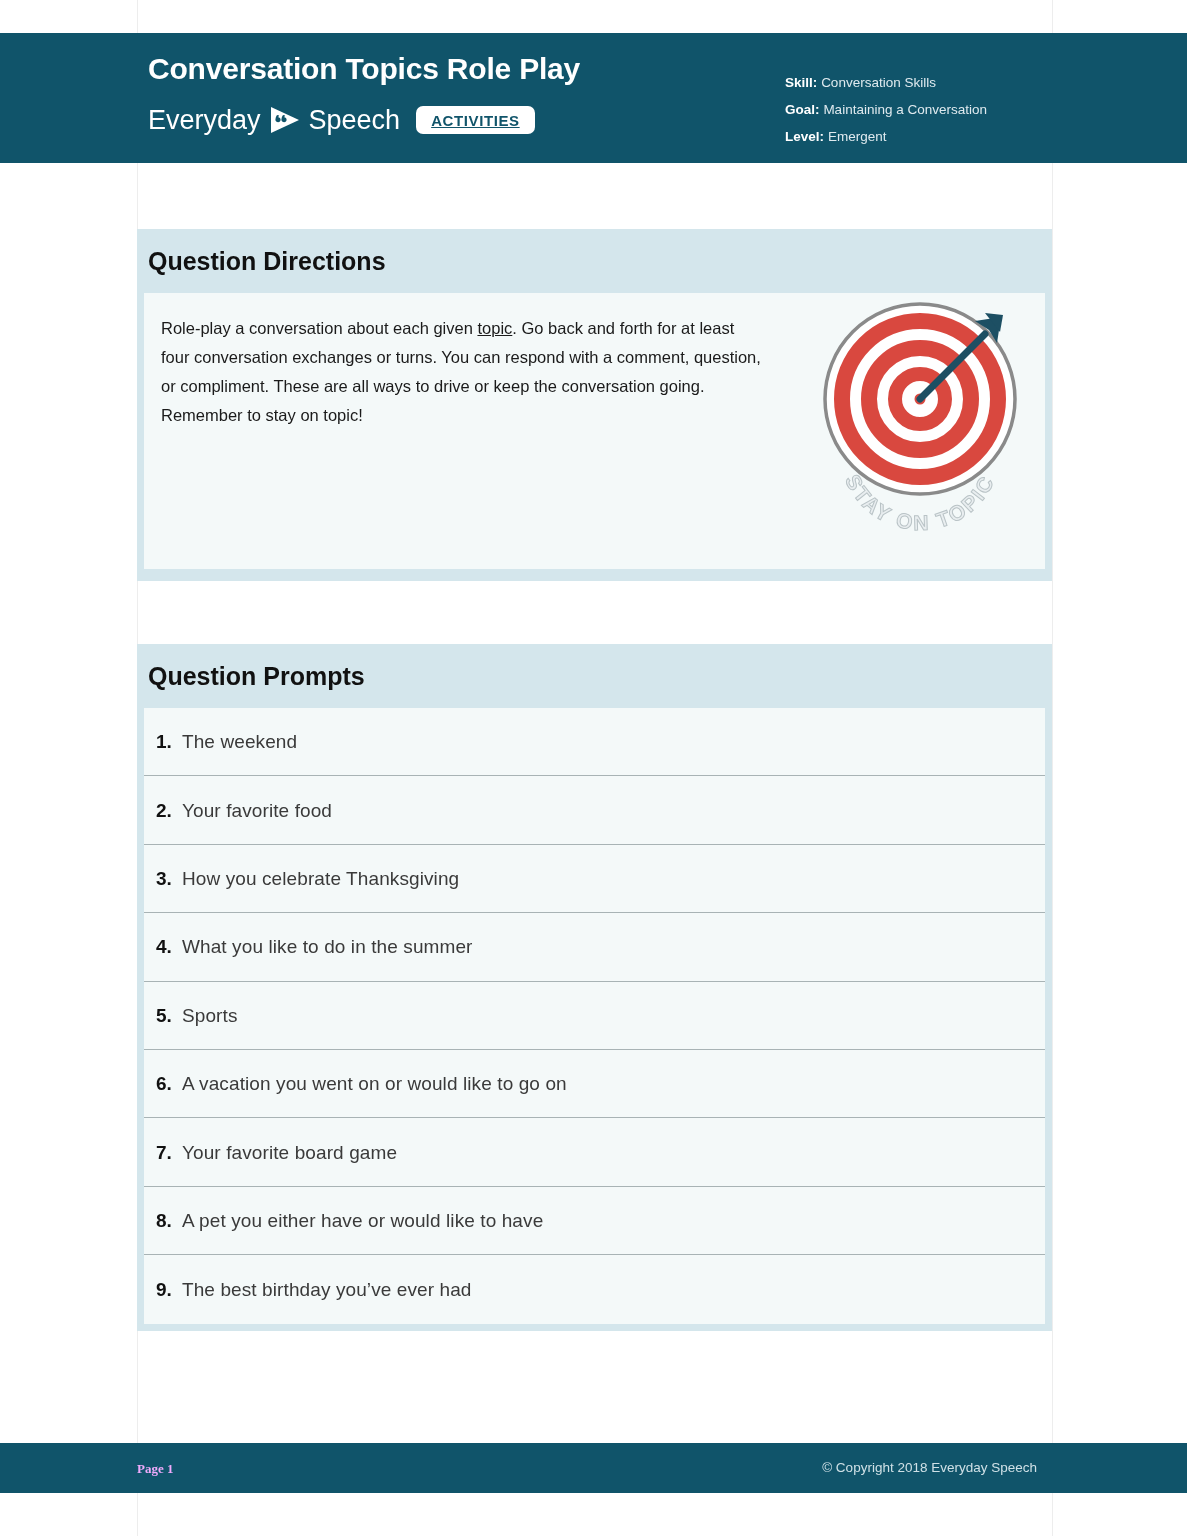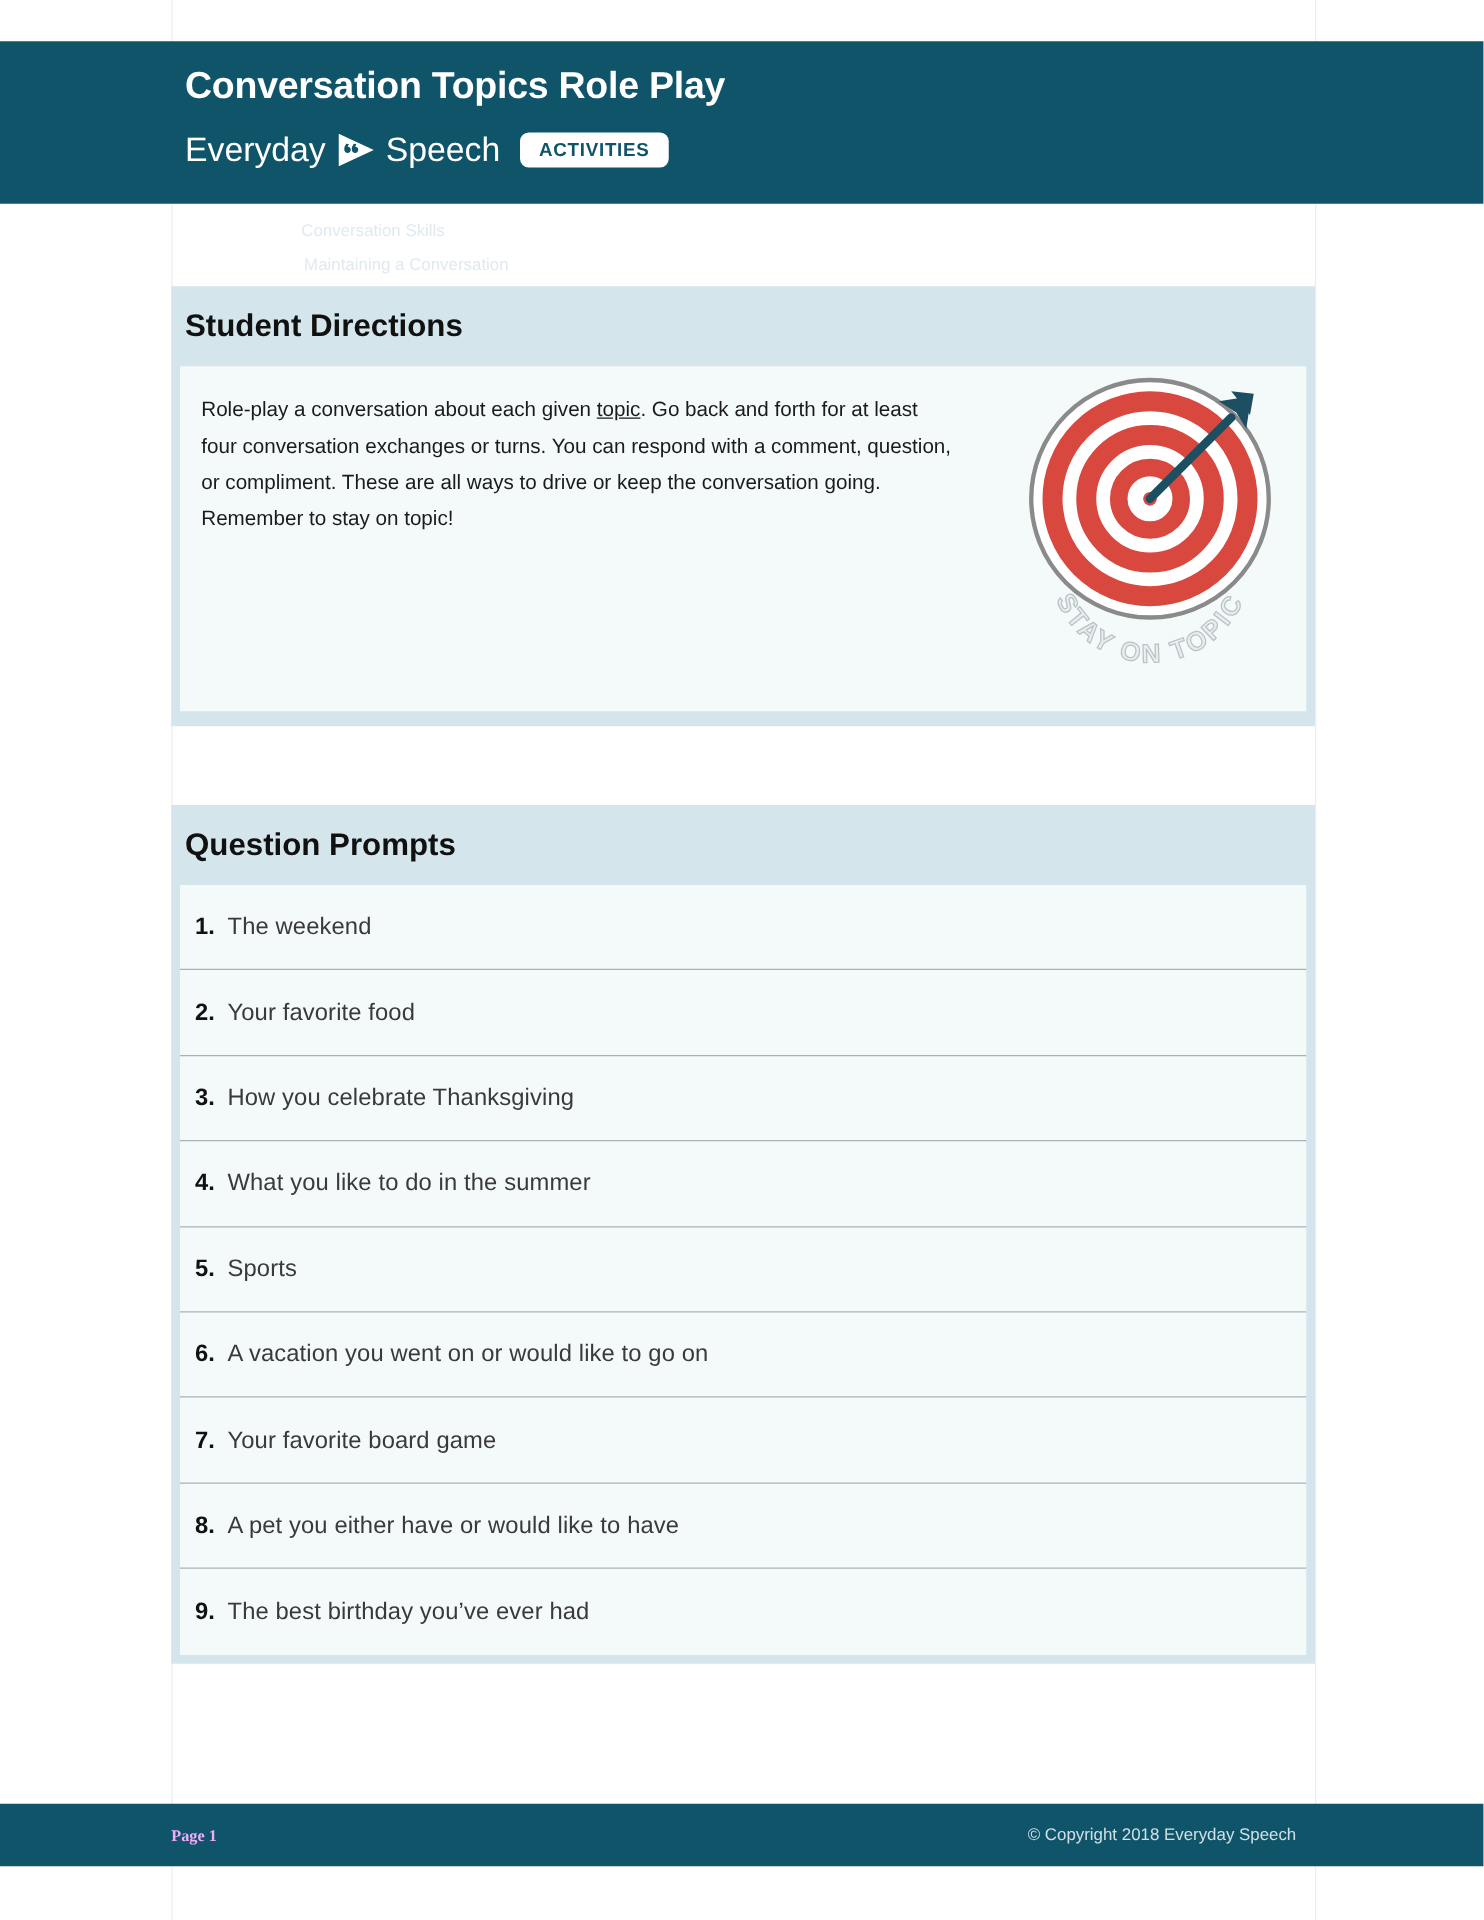--- a/index.html
+++ b/index.html
@@ -33,21 +33,20 @@
 
   
   .header {
     position: absolute;
     left: 0; top: 33px;
     width: 1187px;
     height: 130px;
     background: #10546a;
     display: flex;
     align-items: flex-start;
-    flex-direction: column;
   }
   .header-left {
     padding-left: 148px;
     padding-top: 21px;
   }
   .doc-title {
     color: #ffffff;
     font-size: 30px;
     font-weight: bold;
     letter-spacing: -0.2px;
@@ -76,20 +75,21 @@
     margin-left: 16px;
     background: #ffffff;
     color: #10546a;
     font-size: 15px;
     font-weight: bold;
     letter-spacing: 0.6px;
     padding: 7px 15px 6px 15px;
     border-radius: 7px;
     line-height: 1;
     white-space: nowrap;
+    text-decoration: underline;
   }
 
   .header-meta {
     margin-left: 205px;
     padding-top: 36px;
     color: #dfeaef;
     font-size: 13.5px;
     line-height: 27px;
   }
   .header-meta .k {
@@ -227,21 +227,21 @@
         <span>Maintaining a Conversation</span>
       </div>
       <div class="row">
         <span class="k">Level:</span>
         <span>Emergent</span>
       </div>
     </div>
   </div>
 
   <div class="card" id="directions-card">
-    <div class="card-title">Student Directions</div>
+    <div class="card-title">Question Directions</div>
     <div class="card-body">
       <div class="directions-inner">
         <p class="directions-text">
           <span>Role-play a conversation about each given </span><u>topic</u><span>. Go back and forth for at least four conversation exchanges or turns. You can respond with a comment, question, or compliment. These are all ways to drive or keep the conversation going. Remember to stay on topic!</span>
         </p>
 
         <div class="target-wrap">
           <svg width="206" height="232" viewBox="0 0 206 232">
             <defs>
               <path id="captionArc" d="M 22 150 A 81 81 0 0 0 184 150" fill="none"></path>

